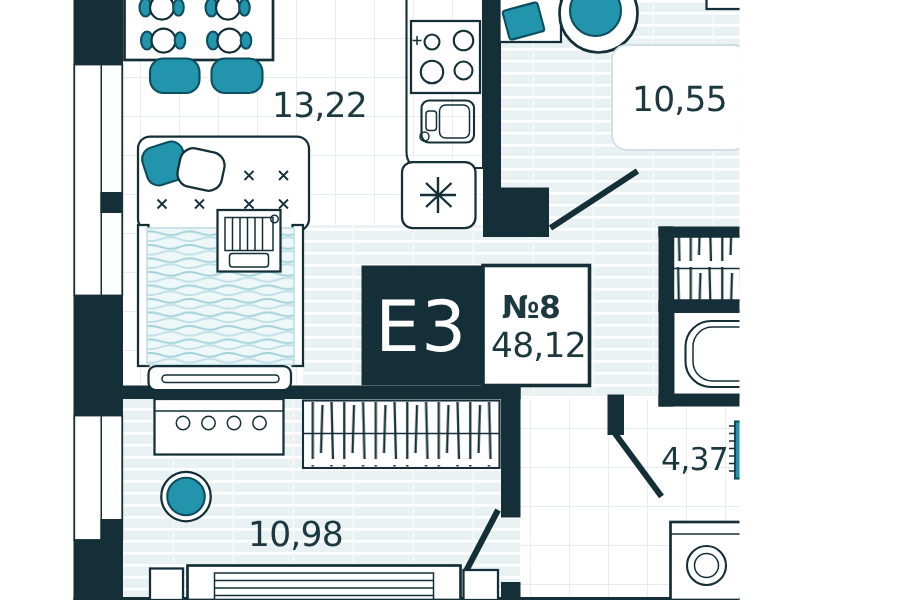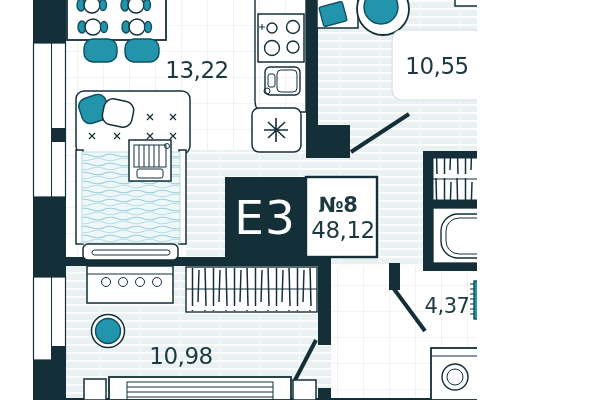--- a/index.html
+++ b/index.html
@@ -1,16 +1,16 @@
 <!DOCTYPE html>
 <html><head>
 <meta charset="utf-8">
 <style>
   html,body{margin:0;padding:0;background:#ffffff;}
-  .canvas{position:relative;width:477px;height:400px;background:#ffffff;overflow:hidden;}
+  .canvas{position:relative;width:477px;height:400px;background:#ffffff;overflow:hidden;margin-left:16px;}
   svg{display:block}
   .wall{fill:#142f38}
   .wh{fill:#ffffff;stroke:#142f38;stroke-width:1.5}
   .wh2{fill:#ffffff;stroke:#142f38;stroke-width:1.8}
   .ln{fill:none;stroke:#142f38;stroke-width:1.4}
   .lt{fill:none;stroke:#142f38;stroke-width:1}
   .acc{fill:#2294ab;stroke:#0d4f60;stroke-width:1.4}
   .door{stroke:#142f38;stroke-width:4;fill:none}
   .rug{fill:#ffffff;stroke:#cfdfe3;stroke-width:1.2}
   text{font-family:"DejaVu Sans", sans-serif;fill:#1c3940}

